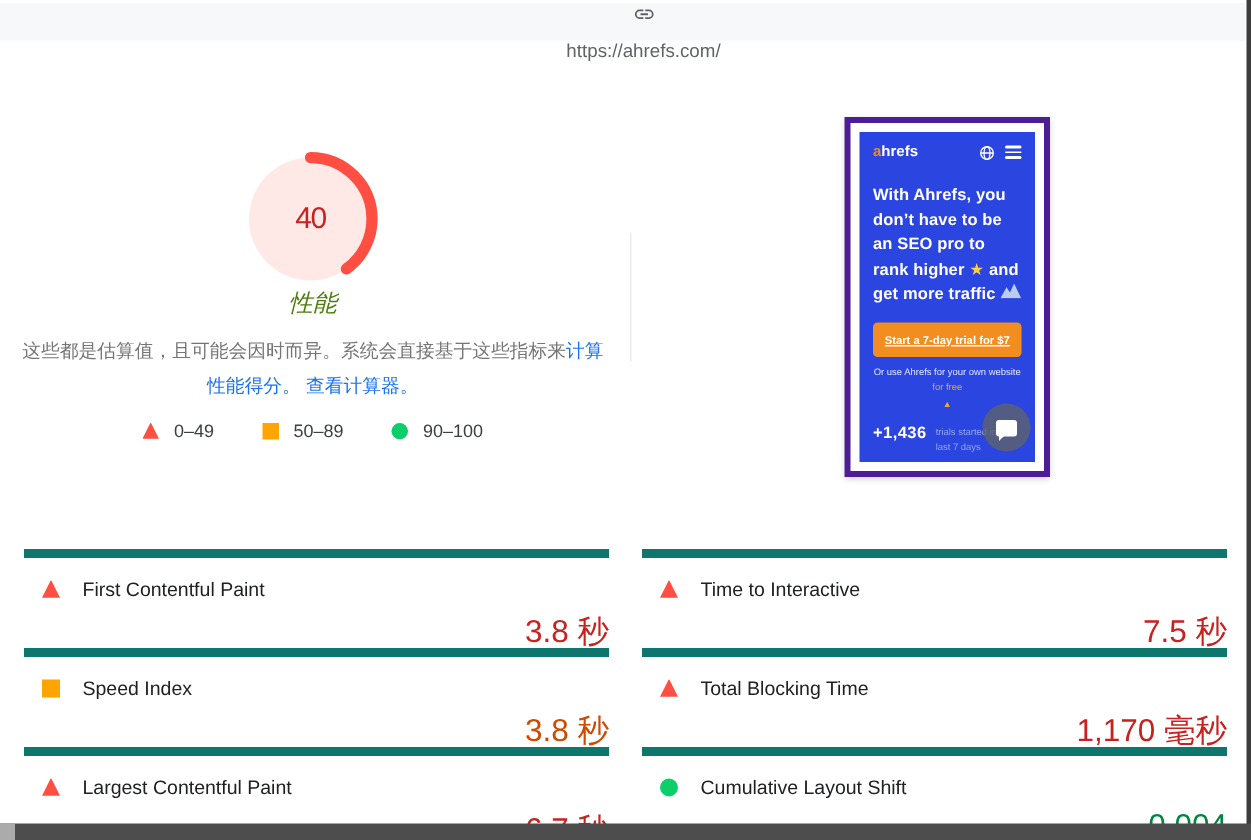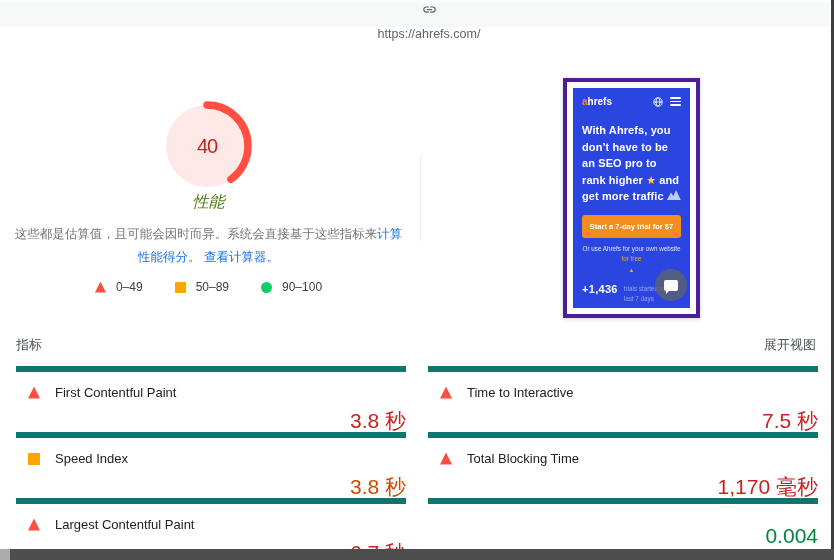--- a/index.html
+++ b/index.html
@@ -69,21 +69,21 @@
   .burger i { display:block; height:1.6px; background:#fff; border-radius:1px; }
   .t-heading { margin-top:15px; font-size:11px; font-weight:bold; line-height:1.5; letter-spacing:.1px; }
   .star { color:#ffd23d; }
   .mountain {
     display:inline-block; width:14px; height:10px; vertical-align:baseline; background:#b9cdf3;
     clip-path:polygon(0 100%,30% 25%,46% 60%,66% 0,100% 100%);
   }
   .t-cta {
     margin-top:10px; height:23px; background:var(--c-ahrefsOrange); border-radius:3px;
     display:flex; align-items:center; justify-content:center;
-    font-size:7.5px; font-weight:bold; color:#fff; cursor:pointer; width:100%; border:none;
+    font-size:7.5px; font-weight:bold; color:#fff; cursor:pointer; width:100%; border:none;text-decoration:underline;
   }
   .t-sub { margin-top:6px; font-size:6.3px; line-height:1.7; text-align:center; color:#dfe6fb; }
   .t-sub .free { color:#f6a71b; }
   .t-sub .pointer { color:#f6a71b; display:block; font-size:6px; }
   .t-trials { margin-top:8px; display:flex; gap:6px; align-items:flex-start; }
   .t-count { font-size:11px; font-weight:bold; letter-spacing:.3px; }
   .t-trials-text { font-size:6.3px; color:#96a7ea; width:60px; line-height:1.6; padding-top:1px; }
   .t-logos { margin-top:11px; display:flex; align-items:center; gap:9px; }
   .adobe { display:flex; align-items:center; gap:3px; font-size:9px; font-weight:bold; color:#fff; }
   .chat {
@@ -192,24 +192,20 @@
               <span>Adobe</span>
             </span>
         </div>
         <div class="chat">
             <span class="chat-icon"></span>
           </div>
       </div>
     </div>
   </div>
 
-  <div class="metrics-header">
-    <span>指标</span>
-    <span class="expand-link">展开视图</span>
-  </div>
 
   <div class="col col-left">
     <div class="metric">
       <div class="m-head">
           <span class="m-icon" data-status="fail"></span>
           <span class="m-name">First Contentful Paint</span>
         </div>
       <div class="m-value" data-status="fail">3.8 秒</div>
     </div>
     <div class="metric">
@@ -237,19 +233,23 @@
       <div class="m-value" data-status="fail">7.5 秒</div>
     </div>
     <div class="metric">
       <div class="m-head">
           <span class="m-icon" data-status="fail"></span>
           <span class="m-name">Total Blocking Time</span>
         </div>
       <div class="m-value" data-status="fail">1,170 毫秒</div>
     </div>
     <div class="metric">
+      <div class="m-head">
+          <span class="m-icon" data-status="pass"></span>
+          <span class="m-name">Cumulative Layout Shift</span>
+        </div>
       <div class="m-value" data-status="pass">0.004</div>
     </div>
   </div>
 
   <div class="right-edge"></div>
   <div class="bottom-bar"></div>
 </div>
 
 </body></html>

